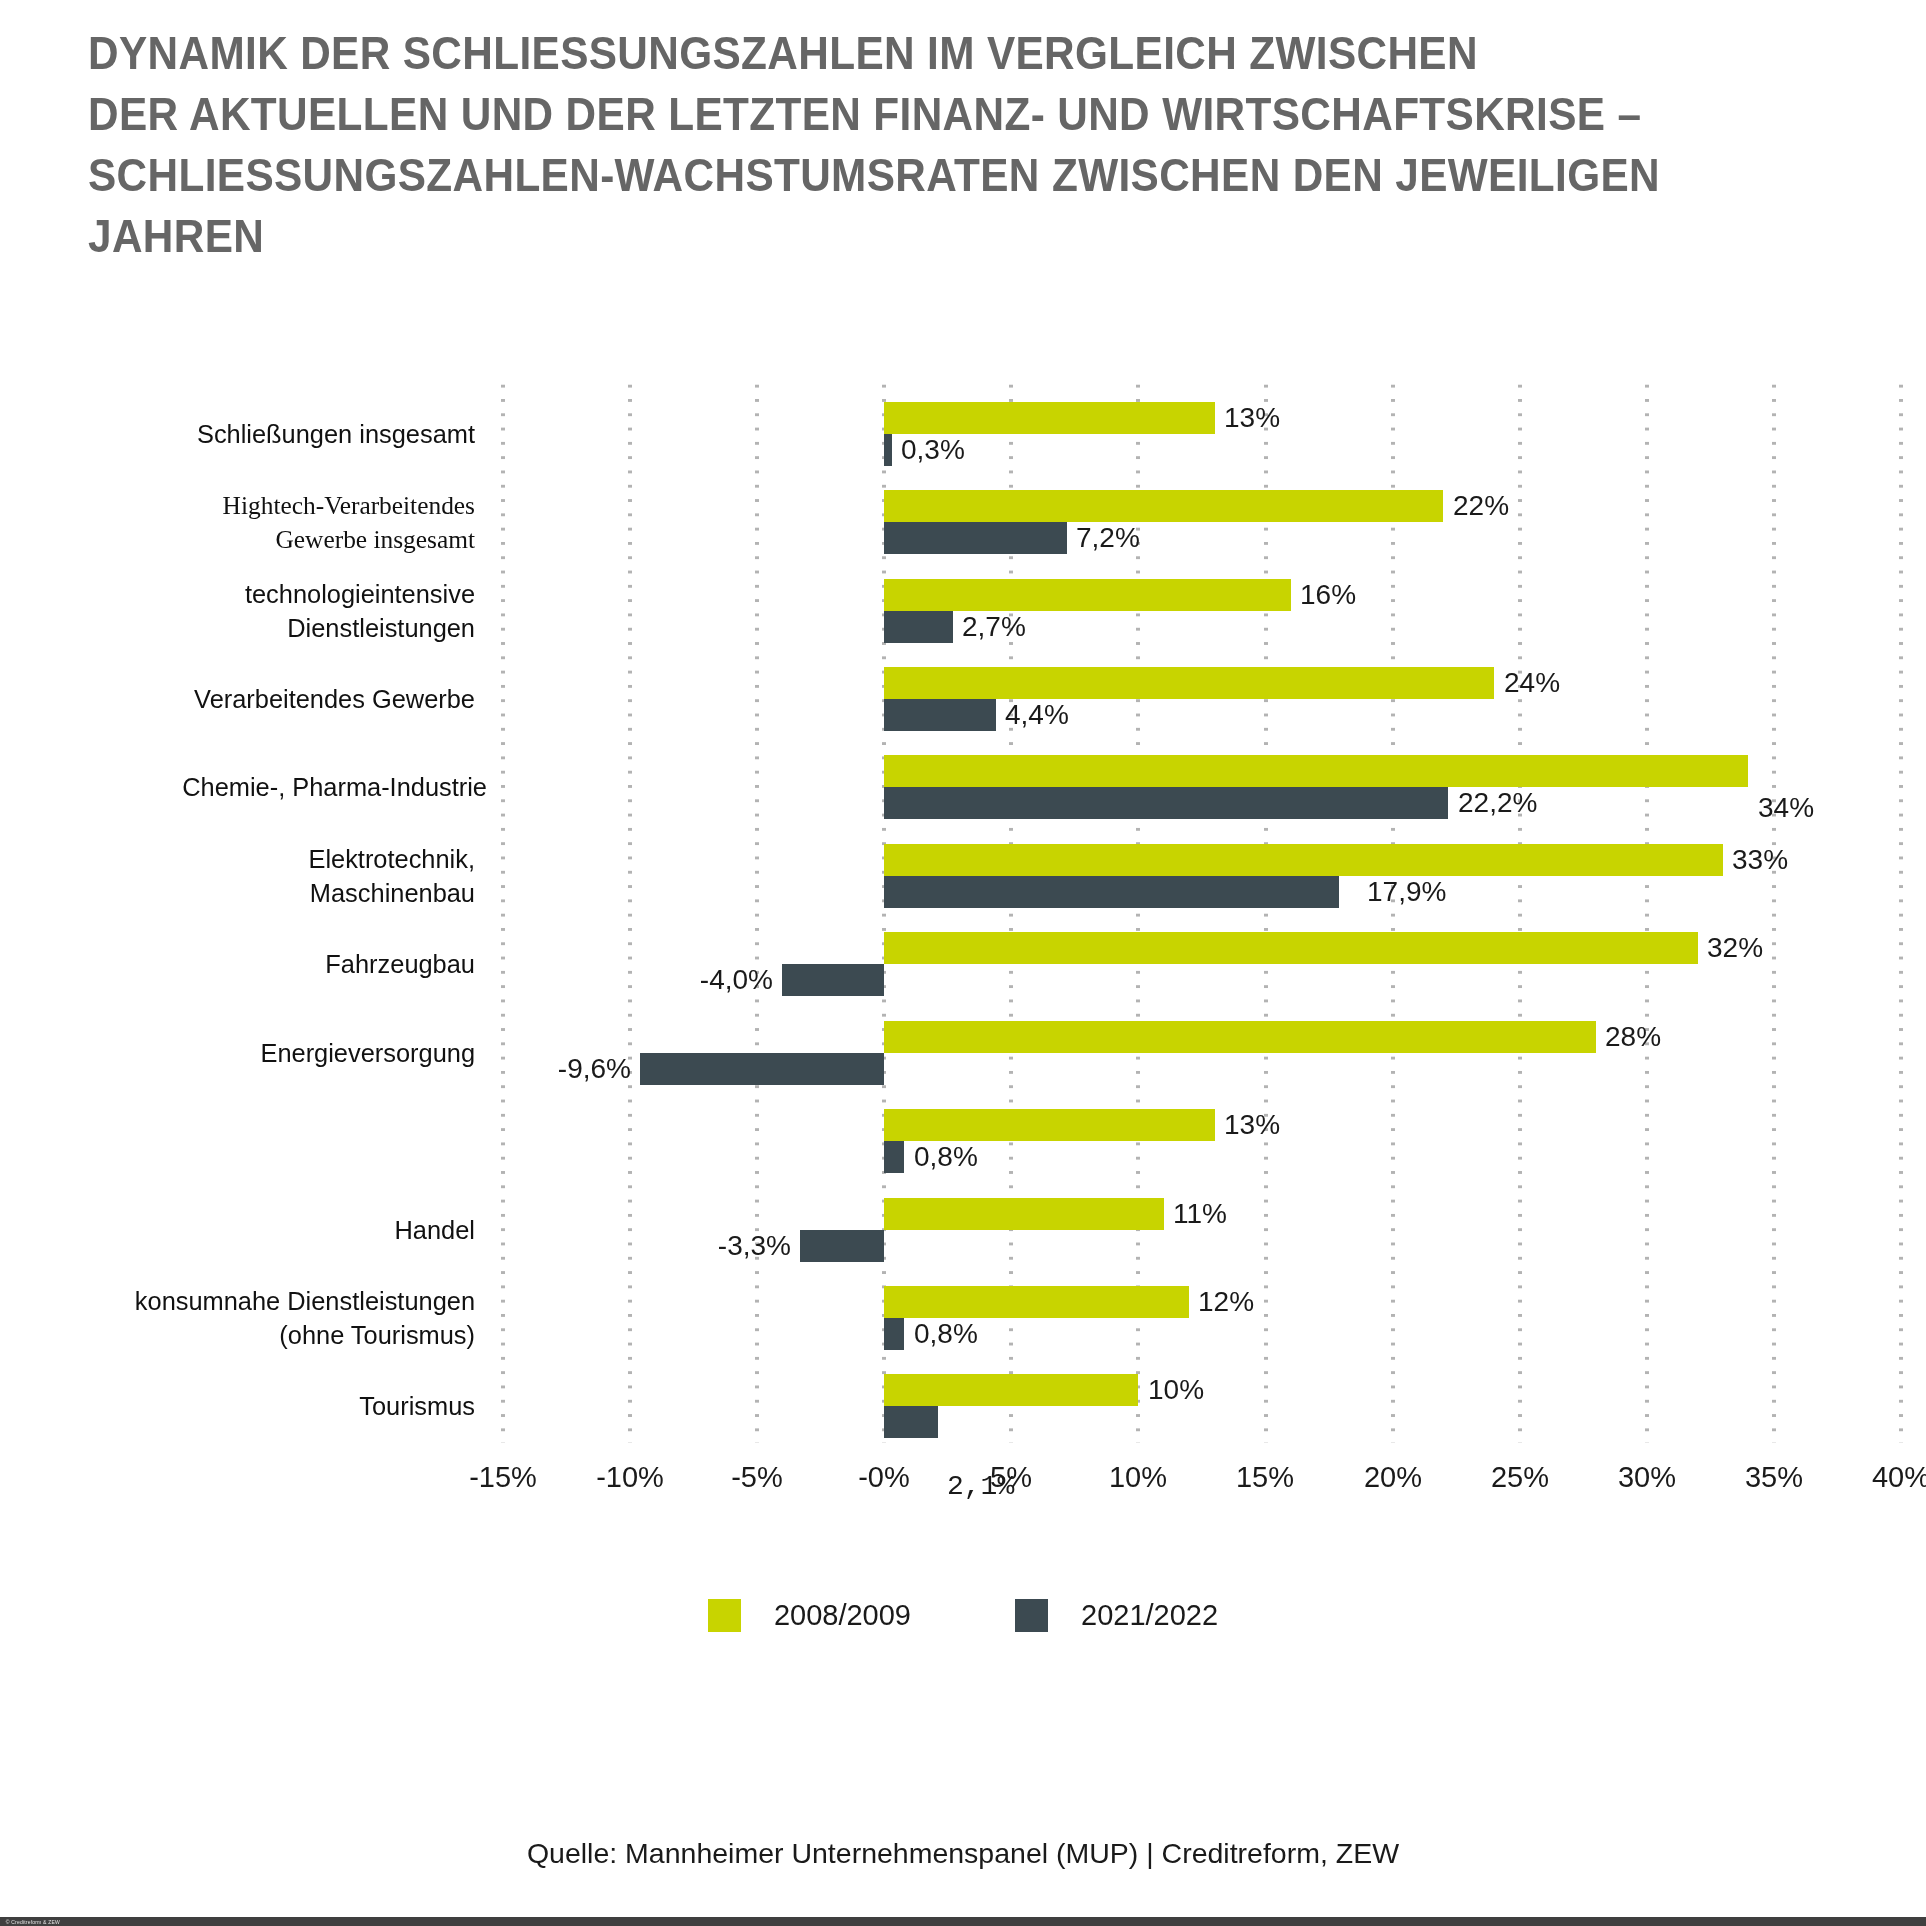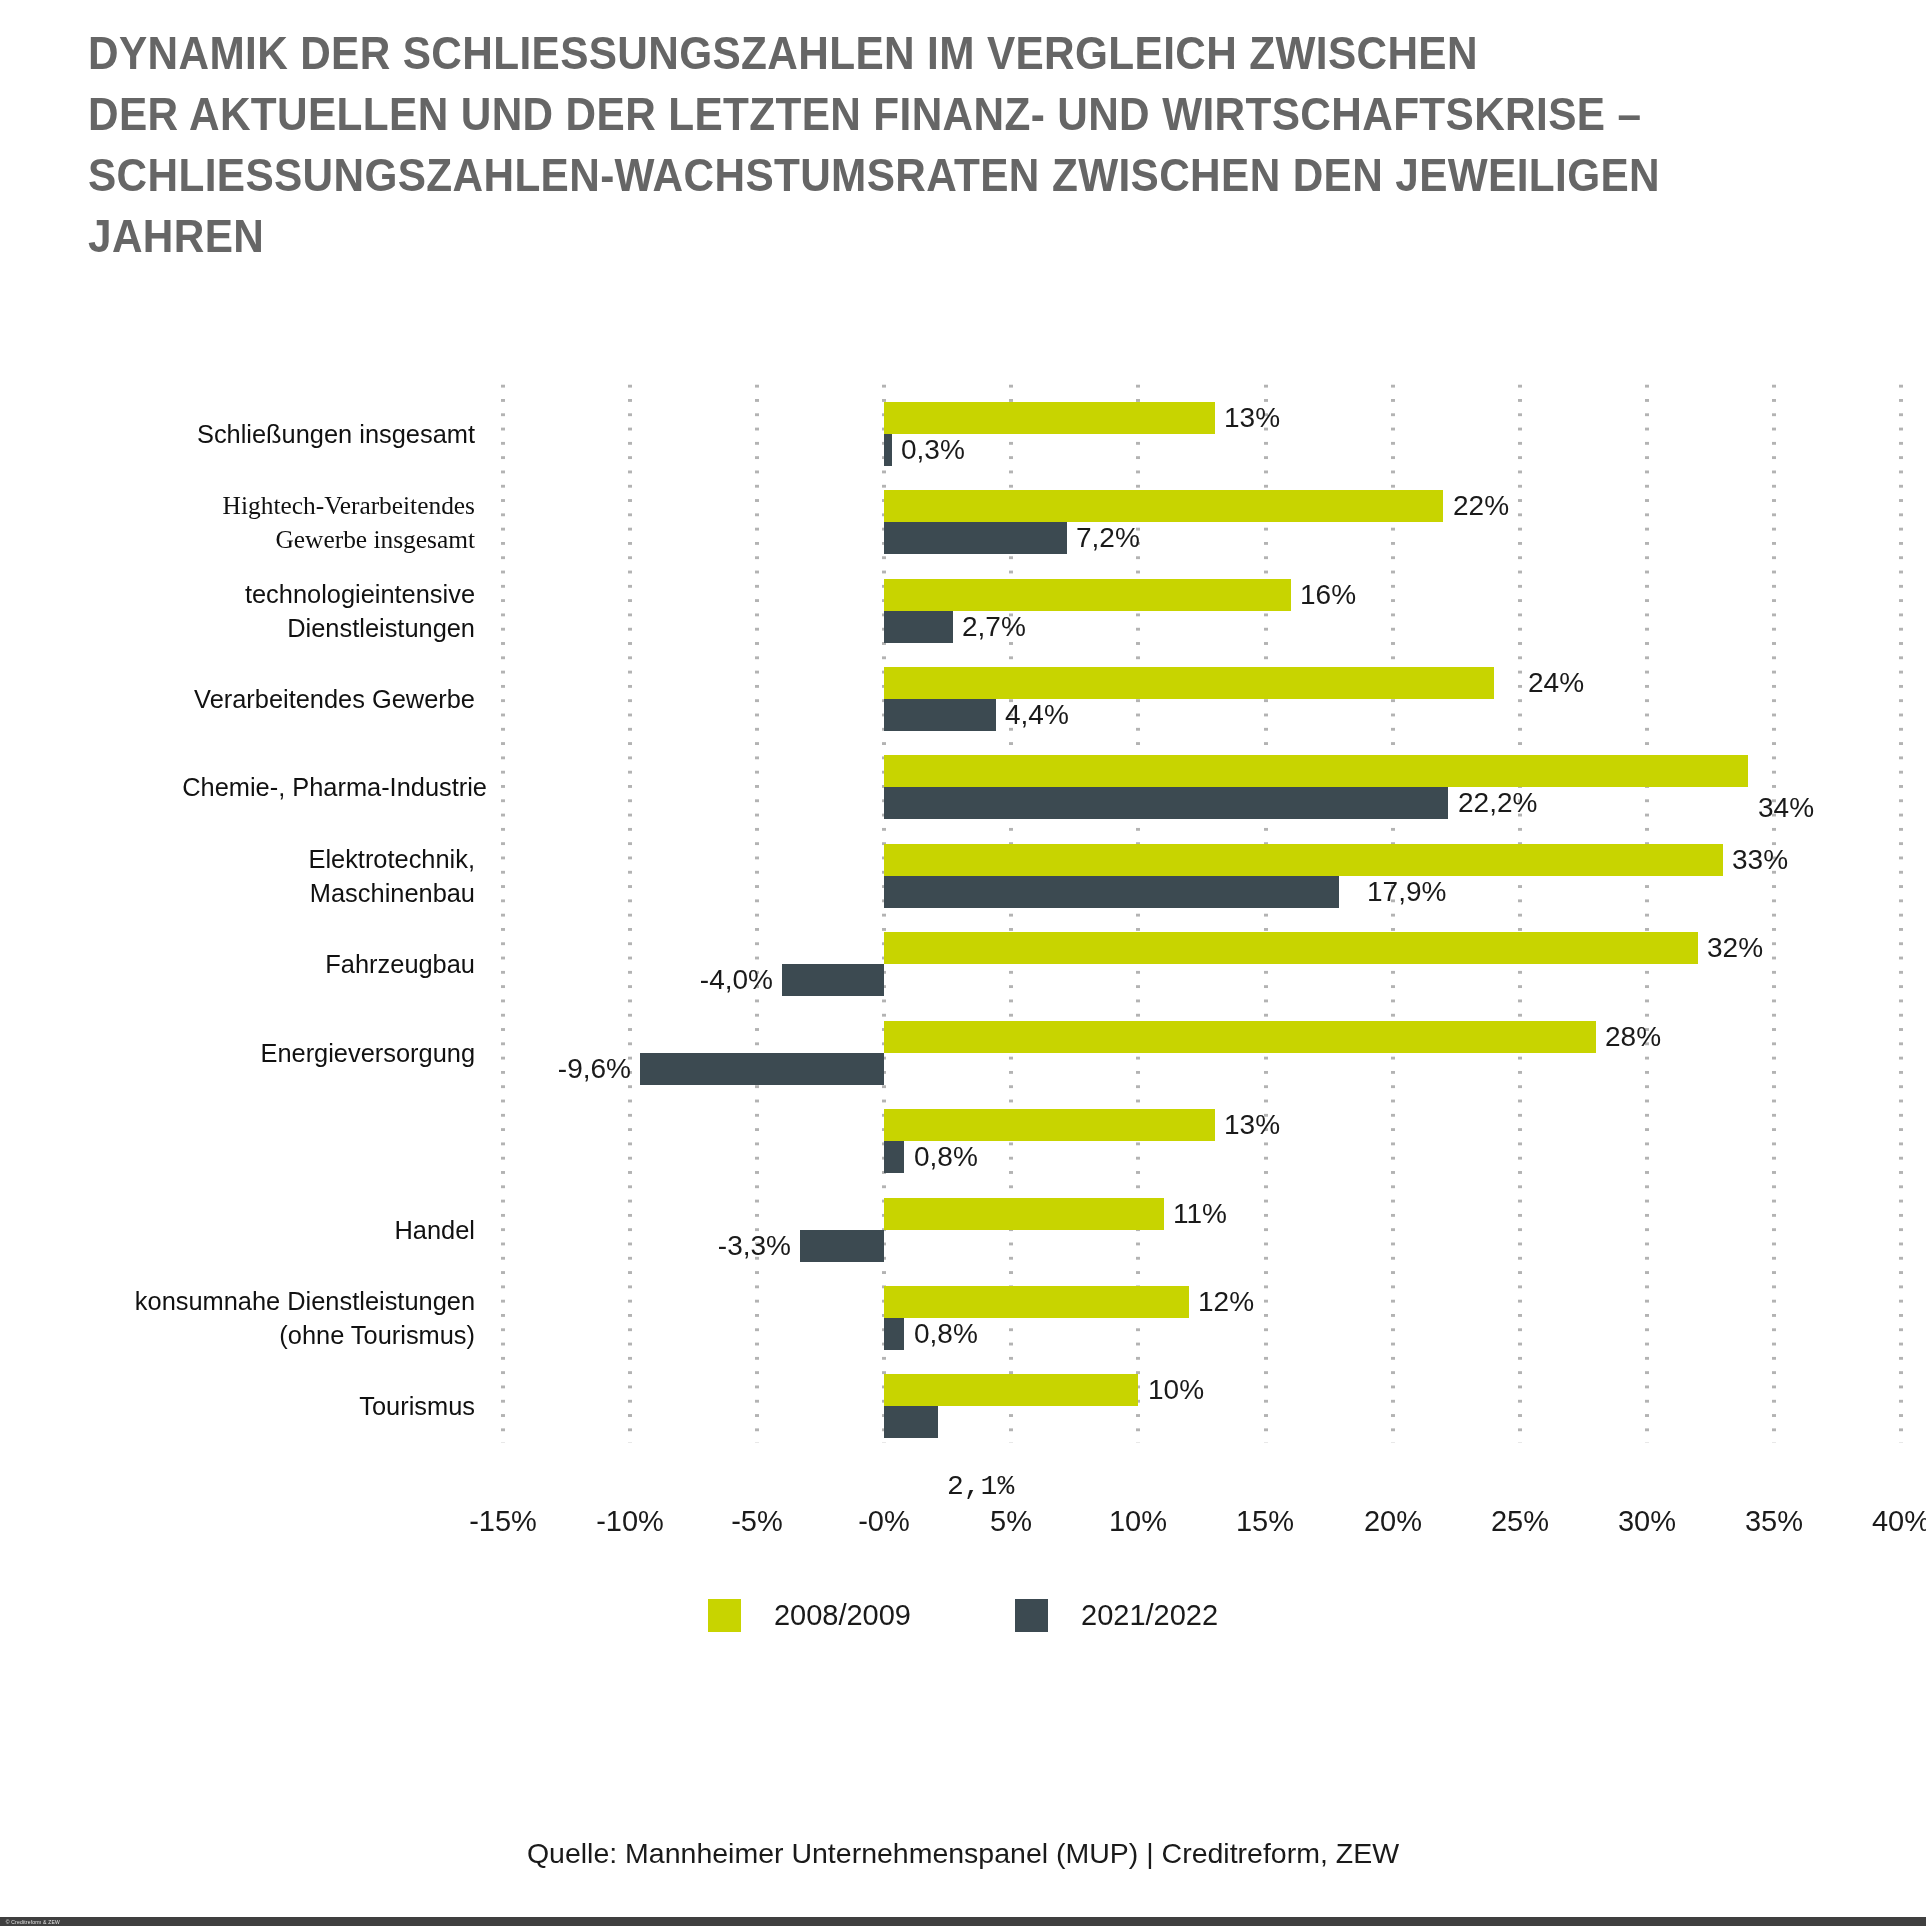--- a/index.html
+++ b/index.html
@@ -65,21 +65,20 @@
   .val-label.pos { transform: translateY(-50%); }
   .val-label.neg { transform: translate(-100%, -50%); }
 
   .tick-label {
     position: absolute;
     top: 1461px;
     font-size: 29px;
     color: #1a1a1a;
     transform: translateX(-50%);
     white-space: nowrap;
-    margin-top: 44px;
   }
 
   .legend {
     position: absolute;
     left: 0; top: 1599px;
     width: 100%;
     display: flex;
     justify-content: center;
     align-items: center;
     gap: 104px;
@@ -157,21 +156,21 @@
       <div class="bar" style="left: 884px; top: 522px; width: 183px; height: 32px; background: rgb(60, 74, 81);"></div>
       <div class="val-label pos" style="top: 538px; left: 1076px;">7,2%</div>
       <div class="cat-label" style="top: 611px;">technologieintensive
 Dienstleistungen</div>
       <div class="bar" style="left: 884px; top: 579px; width: 407px; height: 32px; background: rgb(200, 212, 0);"></div>
       <div class="val-label pos" style="top: 595px; left: 1300px;">16%</div>
       <div class="bar" style="left: 884px; top: 611px; width: 69px; height: 32px; background: rgb(60, 74, 81);"></div>
       <div class="val-label pos" style="top: 627px; left: 962px;">2,7%</div>
       <div class="cat-label" style="top: 699px;">Verarbeitendes Gewerbe</div>
       <div class="bar" style="left: 884px; top: 667px; width: 610px; height: 32px; background: rgb(200, 212, 0);"></div>
-      <div class="val-label pos" style="top: 683px; left: 1504px; margin-left: 24px;">24%</div>
+      <div class="val-label pos" style="top: 683px; left: 1504px;">24%</div>
       <div class="bar" style="left: 884px; top: 699px; width: 112px; height: 32px; background: rgb(60, 74, 81);"></div>
       <div class="val-label pos" style="top: 715px; left: 1005px;">4,4%</div>
       <div class="cat-label" style="top: 787px; padding-left: 12px;">Chemie-, Pharma-Industrie</div>
       <div class="bar" style="left: 884px; top: 755px; width: 864px; height: 32px; background: rgb(200, 212, 0);"></div>
       <div class="val-label pos" style="top: 808px; left: 1758px;">34%</div>
       <div class="bar" style="left: 884px; top: 787px; width: 564px; height: 32px; background: rgb(60, 74, 81);"></div>
       <div class="val-label pos" style="top: 803px; left: 1458px;">22,2%</div>
       <div class="cat-label" style="top: 876px;">Elektrotechnik,
 Maschinenbau</div>
       <div class="bar" style="left: 884px; top: 844px; width: 839px; height: 32px; background: rgb(200, 212, 0);"></div>

